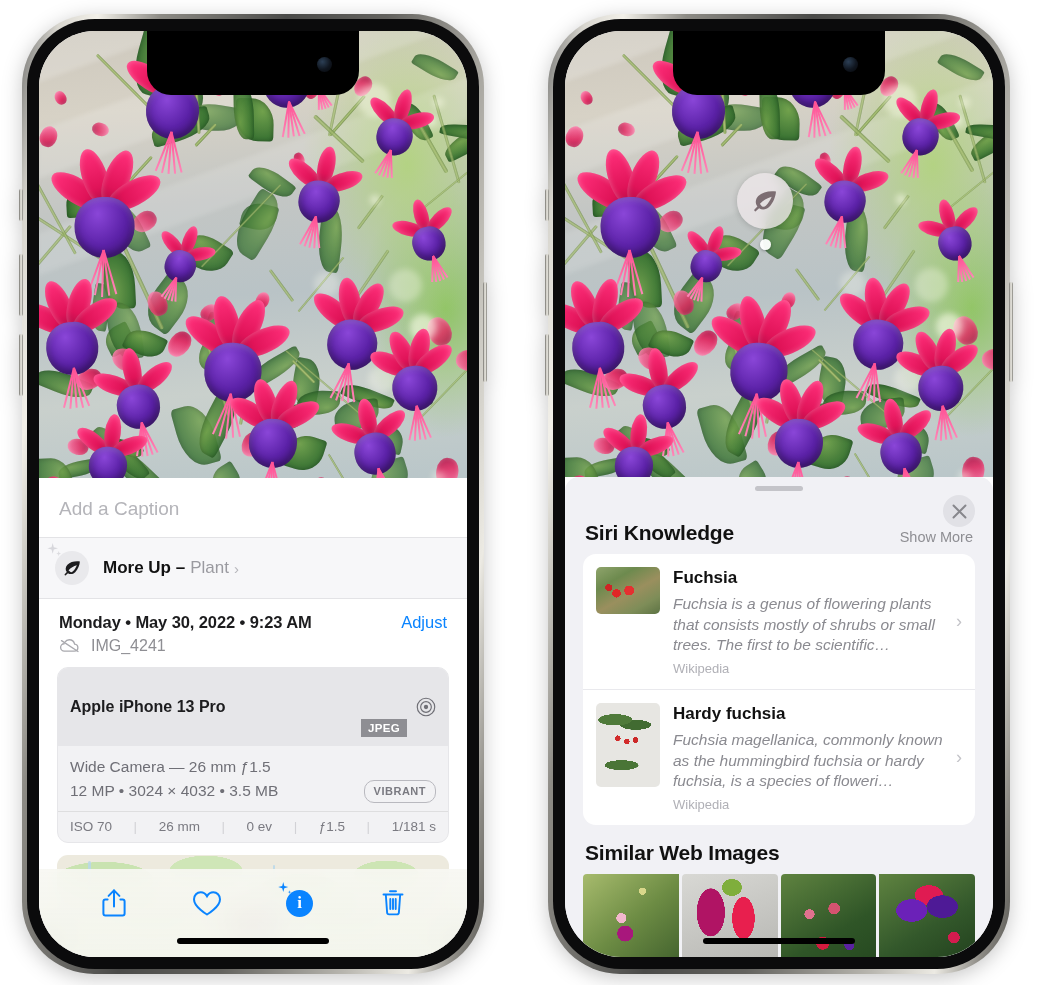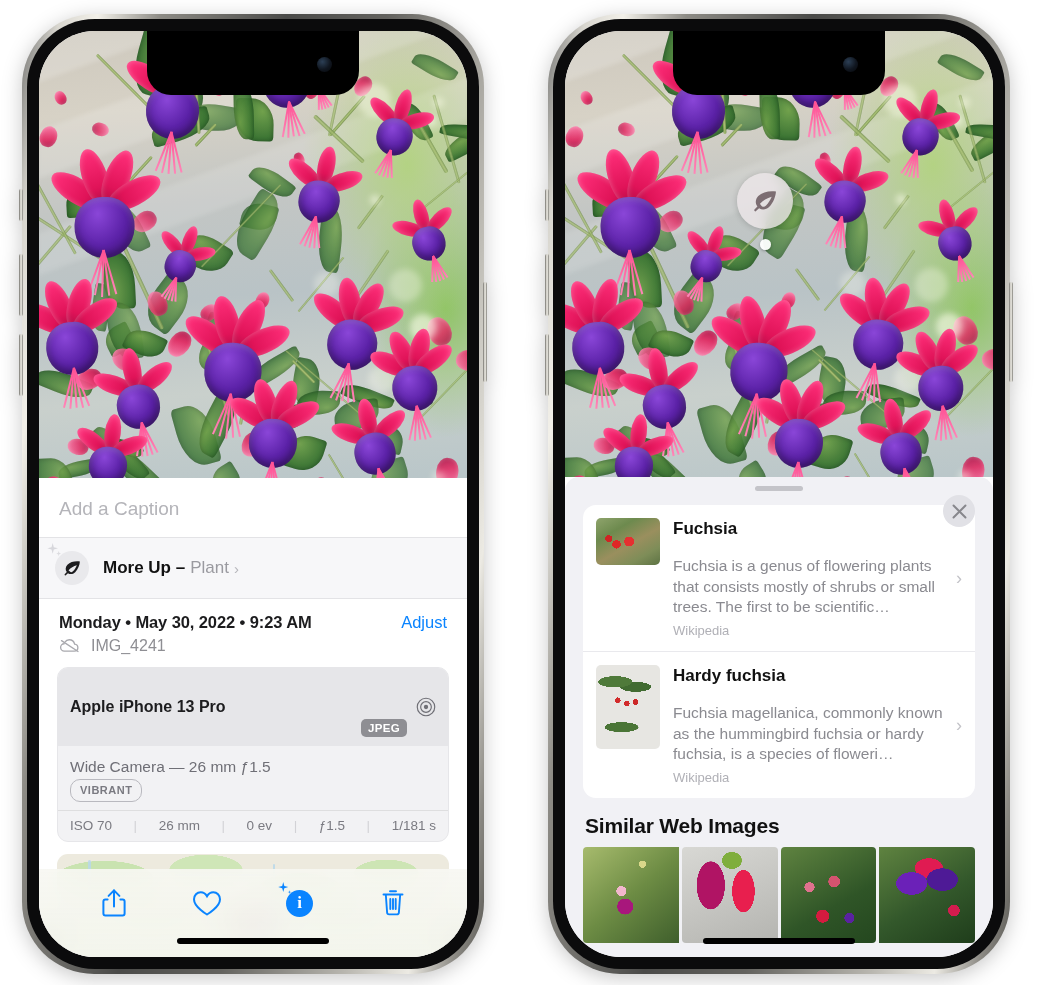--- a/index.html
+++ b/index.html
@@ -193,21 +193,21 @@
   }
   .meta-head {
     display:flex; align-items:center; justify-content:space-between;
     padding: 9px 12px;
     background:#e6e6e9;
   }
   .meta-title { font-size:16px; font-weight:700; color:#1c1c1e; }
   .meta-head-right { display:flex; align-items:center; gap:9px; }
   .pill-jpeg {
     background:#8e8e93; color:#fff; font-size:11.5px; font-weight:700;
-    padding: 3px 7px; border-radius:5px; letter-spacing:.3px;margin-top:42px;
+    padding: 3px 7px; border-radius:0; letter-spacing:.3px;margin-top:42px;
   }
   .lens-icon { width:20px;height:20px; }
   .meta-body { padding: 9px 12px 8px 12px; }
   .meta-line {
     font-size:15.5px; color:#6f6f76; line-height:1.55;
     display:flex; align-items:center; justify-content:space-between;
   }
   .pill-vibrant {
     border:1px solid #b9b9bf; color:#7a7a81;
     font-size:11px; letter-spacing:.5px; font-weight:600;
@@ -334,21 +334,21 @@
       radial-gradient(circle 4px at 34% 42%, #d22b2b 0 70%, rgba(0,0,0,0) 71%),
       radial-gradient(circle 4px at 48% 46%, #d22b2b 0 70%, rgba(0,0,0,0) 71%),
       radial-gradient(circle 4px at 62% 44%, #cc2828 0 70%, rgba(0,0,0,0) 71%),
       radial-gradient(ellipse 24px 8px at 30% 20%, #4f7a3a 0 70%, rgba(0,0,0,0) 71%),
       radial-gradient(ellipse 22px 7px at 62% 26%, #416b31 0 70%, rgba(0,0,0,0) 71%),
       radial-gradient(ellipse 24px 7px at 40% 74%, #4a7536 0 70%, rgba(0,0,0,0) 71%),
       #e7e6e2;
   }
   .know-text { flex:1 1 auto; min-width:0; padding-right:16px; }
   .know-title { font-size:17px; font-weight:700; color:#111; line-height:1.3; }
-  .know-desc { font-size:15.5px; color:#8a8a90; line-height:1.33; margin-top:16px; }
+  .know-desc { font-size:15.5px; color:#8a8a90; line-height:1.33; margin-top:5px;font-style:italic; }
   .know-src { font-size:13px; color:#b0b0b6; margin-top:5px; }
   .know-chev { position:absolute; right:13px; top:50%; transform:translateY(-50%);
                color:#c3c3c8; font-size:18px; }
 
   .thumb-row { display:flex; gap:3px; padding: 0 18px; }
   .web-thumb { flex:1 1 0; height:96px; border-radius:4px; overflow:hidden; }
   .web-thumb:first-child { border-radius: 4px 0 0 4px; }
   .web-thumb:last-child  { border-radius: 0 4px 4px 0; }
   .wt1 { background:
       radial-gradient(circle 11px at 44% 62%, #a8177c 0 72%, rgba(0,0,0,0) 73%),
@@ -725,20 +725,21 @@
                   <circle cx="12" cy="12" r="6.4" fill="none" stroke="#6f6f76" stroke-width="1.4"></circle>
                   <circle cx="12" cy="12" r="2.6" fill="#6f6f76"></circle>
                 </svg>
               </div>
             </div>
             <div class="meta-body">
               <div class="meta-line">
                 <span>Wide Camera — 26 mm ƒ1.5</span>
               </div>
               <div class="meta-line">
+                <span>12 MP • 3024 × 4032 • 3.5 MB</span>
                 <span class="pill-vibrant">VIBRANT</span>
               </div>
             </div>
             <div class="meta-foot">
               <span>ISO 70</span>
               <span class="sep">|</span>
               <span>26 mm</span>
               <span class="sep">|</span>
               <span>0 ev</span>
               <span class="sep">|</span>
@@ -1106,20 +1107,24 @@
           <div class="grabber"></div>
 
           <div class="sheet-head">
             <div class="close-btn">
               <svg width="17" height="17" viewBox="0 0 17 17">
                 <path fill="none" stroke="currentColor" stroke-width="2" stroke-linecap="round" d="M2.5 2.5l12 12M14.5 2.5l-12 12"></path>
               </svg>
             </div>
           </div>
 
+          <div class="sec-head">
+            <div class="sec-title">Siri Knowledge</div>
+            <div class="sec-action">Show More</div>
+          </div>
 
           <div class="know-card">
             <div class="know-row">
               <div class="know-thumb kt-1"></div>
               <div class="know-text">
                 <div class="know-title">Fuchsia</div>
                 <div class="know-desc">Fuchsia is a genus of flowering plants that consists mostly of shrubs or small trees. The first to be scientific…</div>
                 <div class="know-src">Wikipedia</div>
               </div>
               <div class="know-chev">›</div>

